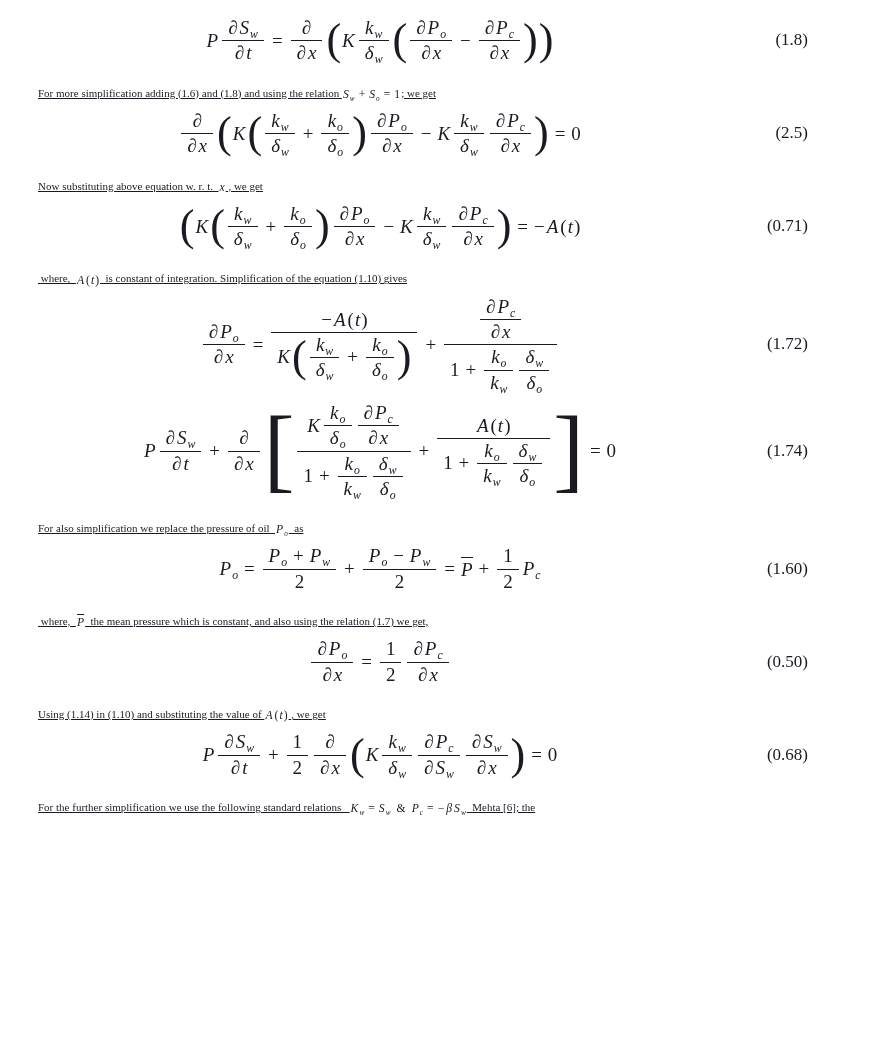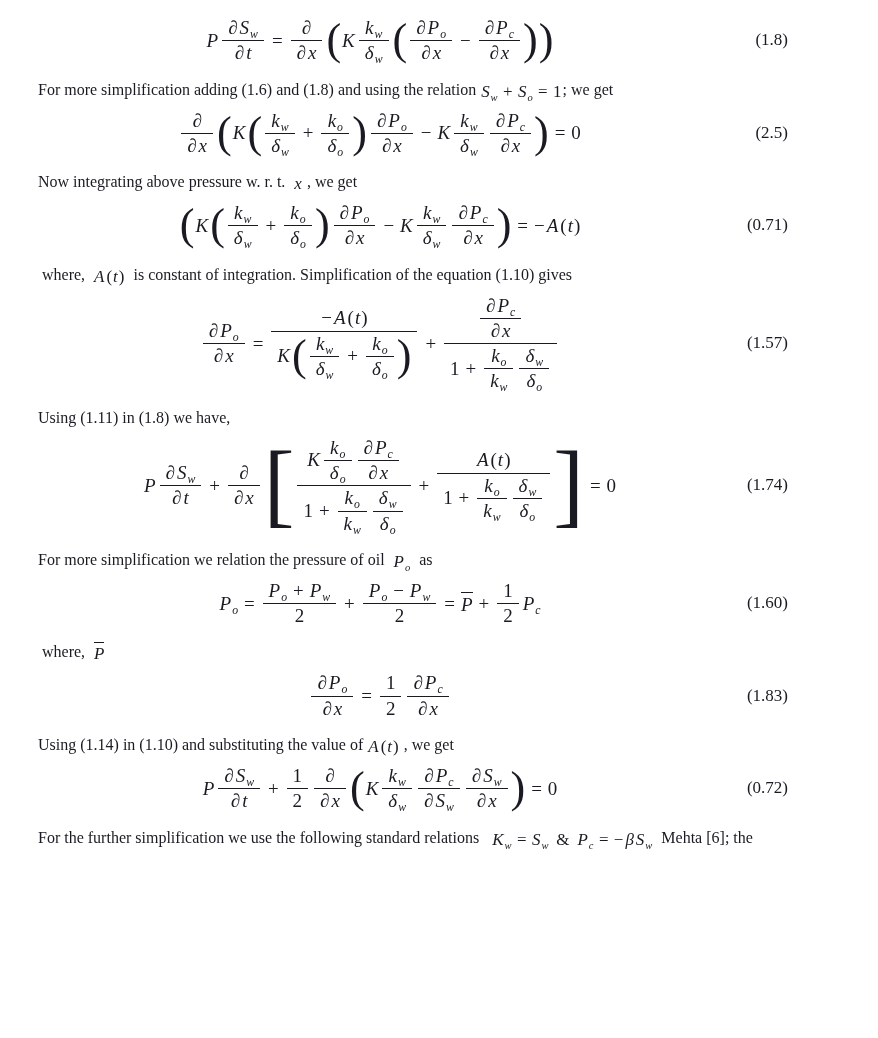--- a/index.html
+++ b/index.html
@@ -3,29 +3,30 @@
 <meta charset="utf-8">
 <style>
   html,body{margin:0;padding:0;background:#e8e8e8;}
   .page{
     width:878px;height:1038px;box-sizing:border-box;
     margin:0 auto;background:#ffffff;color:#1a1a22;
     font-family:"Liberation Serif","DejaVu Serif",serif;
     padding:8px 38px 4px 38px;overflow:hidden;
   }
   .para{
-    font-size:16px;line-height:1.32;margin:15px 0 9px 0;
+    font-size:11px;line-height:1.32;margin:22px 0 9px 0;
     white-space:pre-wrap;
+    text-decoration:underline;
   }
   .eq{
     position:relative;display:flex;align-items:center;justify-content:center;
     font-size:19px;margin:9px 0;padding-right:118px;
   }
   .eq-num{
-    position:absolute;right:52px;top:50%;transform:translateY(-50%);
+    position:absolute;right:32px;top:50%;transform:translateY(-50%);
     font-size:17px;font-style:normal;
   }
   
   .mrow{display:inline-flex;align-items:center;line-height:1.12;}
   .imath{display:inline-flex;font-size:1.06em;vertical-align:-0.12em;}
   .mfrac{display:inline-flex;flex-direction:column;align-items:center;margin:0 3px;vertical-align:middle;}
   .mnum,.mden{display:flex;justify-content:center;padding:0 5px;}
   .fbar{align-self:stretch;height:0;border-top:1.5px solid currentColor;margin:2px 0 1px 0;}
   .mi{font-style:italic;display:inline-flex;align-items:baseline;margin:0 1px;}
   .mchar{display:inline-block;}
@@ -324,21 +325,21 @@
                   </span>
                 </span>
               </span>
               <span class="fence" style="font-size: 44.2047px; height: 46.5312px; line-height: 44.2047px;">)</span>
             </span>
             <span class="mo">=</span>
             <span class="mn">0</span>
           </span></span>
         <span class="eq-num">(2.5)</span>
       </div>
-      <p class="para"><span class="run">Now integrating above pressure w. r. t.  </span><span class="imath"><span class="mrow"><span class="mi"><span class="mchar">x</span></span></span></span><span class="run"> , we get</span></p>
+      <p class="para"><span class="run">Now substituting above equation w. r. t.  </span><span class="imath"><span class="mrow"><span class="mi"><span class="mchar">x</span></span></span></span><span class="run"> , we get</span></p>
       <div class="eq">
         <span class="eq-math"><span class="mrow">
             <span class="delim">
               <span class="fence" style="font-size: 44.2047px; height: 46.5312px; line-height: 44.2047px;">(</span>
               <span class="mrow">
                 <span class="mi">
                   <span class="mchar">K</span>
                 </span>
                 <span class="delim">
                   <span class="fence" style="font-size: 44.2047px; height: 46.5312px; line-height: 44.2047px;">(</span>
@@ -646,23 +647,22 @@
                           <span class="mchar">δ</span>
                           <span class="msub">o</span>
                         </span>
                       </span>
                     </span>
                   </span>
                 </span>
               </span>
             </span>
           </span></span>
-        <span class="eq-num">(1.57)</span>
+        <span class="eq-num">(1.72)</span>
       </div>
-      <p class="para"><span class="run">Using (1.11) in (1.8) we have,</span></p>
       <div class="eq">
         <span class="eq-math"><span class="mrow">
             <span class="mi">
               <span class="mchar">P</span>
             </span>
             <span class="mfrac">
               <span class="mnum">
                 <span class="mrow">
                   <span class="mi">
                     <span class="mchar">∂</span>
@@ -871,21 +871,21 @@
                   </span>
                 </span>
               </span>
               <span class="fence" style="font-size: 92.2094px; height: 97.0625px; line-height: 92.2094px;">]</span>
             </span>
             <span class="mo">=</span>
             <span class="mn">0</span>
           </span></span>
         <span class="eq-num">(1.74)</span>
       </div>
-      <p class="para"><span class="run">For more simplification we relation the pressure of oil  </span><span class="imath"><span class="mrow"><span class="mi"><span class="mchar">P</span><span class="msub">o</span></span></span></span><span class="run">  as</span></p>
+      <p class="para"><span class="run">For also simplification we replace the pressure of oil  </span><span class="imath"><span class="mrow"><span class="mi"><span class="mchar">P</span><span class="msub">o</span></span></span></span><span class="run">  as</span></p>
       <div class="eq">
         <span class="eq-math"><span class="mrow">
             <span class="mi">
               <span class="mchar">P</span>
               <span class="msub">o</span>
             </span>
             <span class="mo">=</span>
             <span class="mfrac">
               <span class="mnum">
                 <span class="mrow">
@@ -947,21 +947,21 @@
                 </span>
               </span>
             </span>
             <span class="mi">
               <span class="mchar">P</span>
               <span class="msub">c</span>
             </span>
           </span></span>
         <span class="eq-num">(1.60)</span>
       </div>
-      <p class="para"><span class="run"> where,  </span><span class="imath"><span class="mrow"><span class="mi"><span class="mchar barred">P</span></span></span></span></p>
+      <p class="para"><span class="run"> where,  </span><span class="imath"><span class="mrow"><span class="mi"><span class="mchar barred">P</span></span></span></span><span class="run">  the mean pressure which is constant, and also using the relation (1.7) we get,</span></p>
       <div class="eq">
         <span class="eq-math"><span class="mrow">
             <span class="mfrac">
               <span class="mnum">
                 <span class="mrow">
                   <span class="mi">
                     <span class="mchar">∂</span>
                   </span>
                   <span class="mi">
                     <span class="mchar">P</span>
@@ -1013,21 +1013,21 @@
                   <span class="mi">
                     <span class="mchar">∂</span>
                   </span>
                   <span class="mi">
                     <span class="mchar">x</span>
                   </span>
                 </span>
               </span>
             </span>
           </span></span>
-        <span class="eq-num">(1.83)</span>
+        <span class="eq-num">(0.50)</span>
       </div>
       <p class="para"><span class="run">Using (1.14) in (1.10) and substituting the value of </span><span class="imath"><span class="mrow"><span class="mi"><span class="mchar">A</span></span><span class="delim"><span class="fence">(</span><span class="mrow"><span class="mi"><span class="mchar">t</span></span></span><span class="fence">)</span></span></span></span><span class="run"> , we get</span></p>
       <div class="eq">
         <span class="eq-math"><span class="mrow">
             <span class="mi">
               <span class="mchar">P</span>
             </span>
             <span class="mfrac">
               <span class="mnum">
                 <span class="mrow">
@@ -1159,17 +1159,17 @@
                       </span>
                     </span>
                   </span>
                 </span>
               </span>
               <span class="fence" style="font-size: 44.2047px; height: 46.5312px; line-height: 44.2047px;">)</span>
             </span>
             <span class="mo">=</span>
             <span class="mn">0</span>
           </span></span>
-        <span class="eq-num">(0.72)</span>
+        <span class="eq-num">(0.68)</span>
       </div>
       <p class="para"><span class="run">For the further simplification we use the following standard relations   </span><span class="imath"><span class="mrow"><span class="mi"><span class="mchar">K</span><span class="msub">w</span></span><span class="mo">=</span><span class="mi"><span class="mchar">S</span><span class="msub">w</span></span><span class="msp" style="width: 0.35em;"></span><span class="mn">&amp;</span><span class="msp" style="width: 0.35em;"></span><span class="mi"><span class="mchar">P</span><span class="msub">c</span></span><span class="mo">=</span><span class="mn">−</span><span class="mi"><span class="mchar">β</span></span><span class="mi"><span class="mchar">S</span><span class="msub">w</span></span></span></span><span class="run">  Mehta [6]; the</span></p>
     </div>
 </div>
 
 </body></html>

